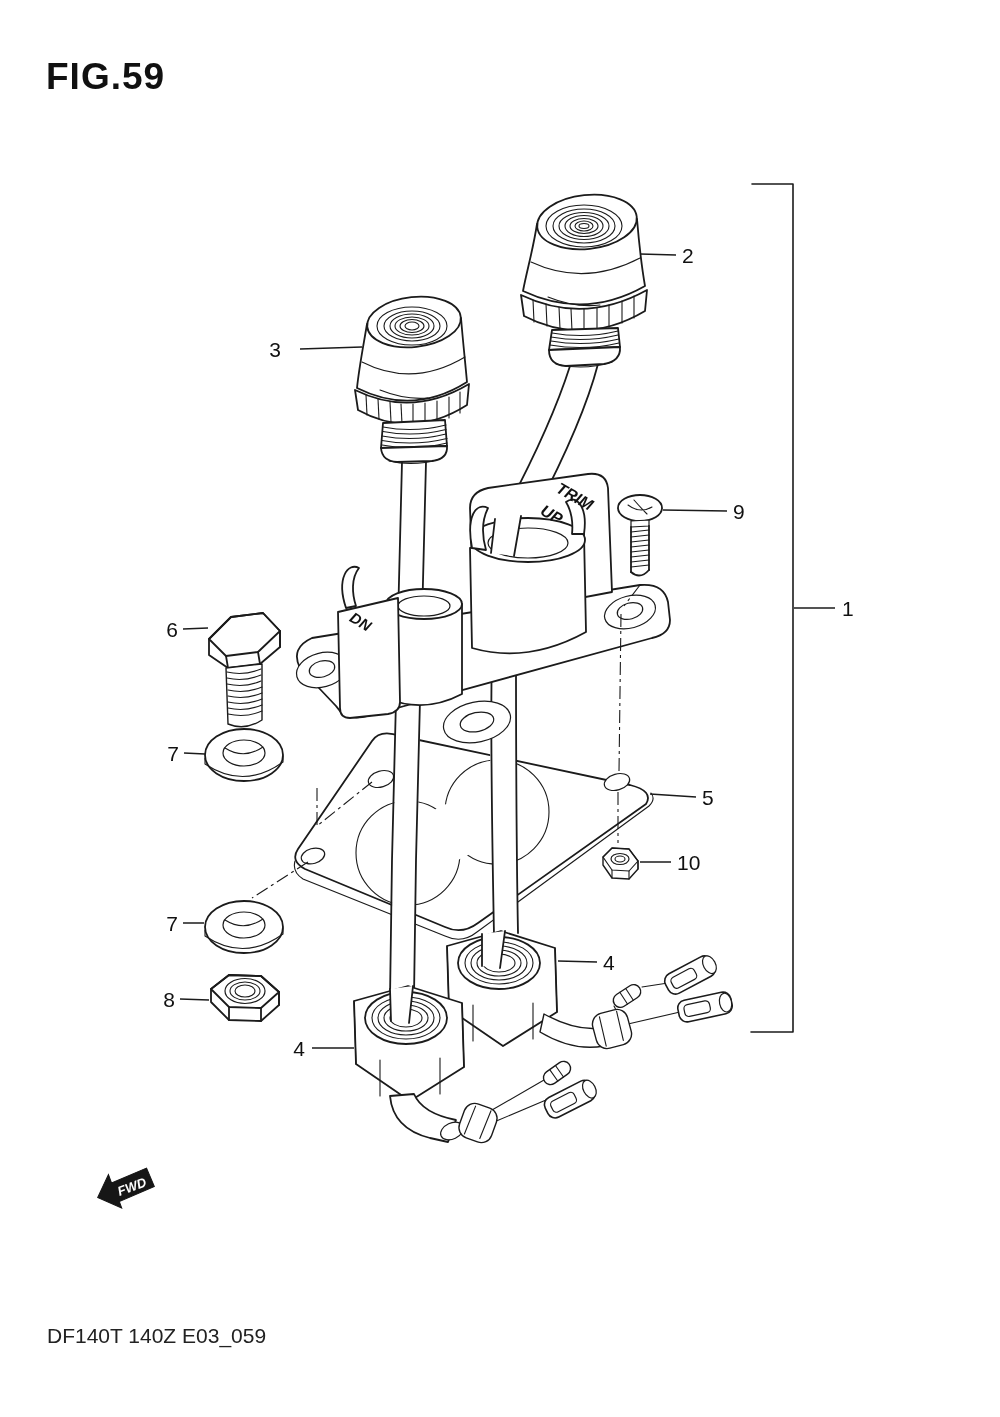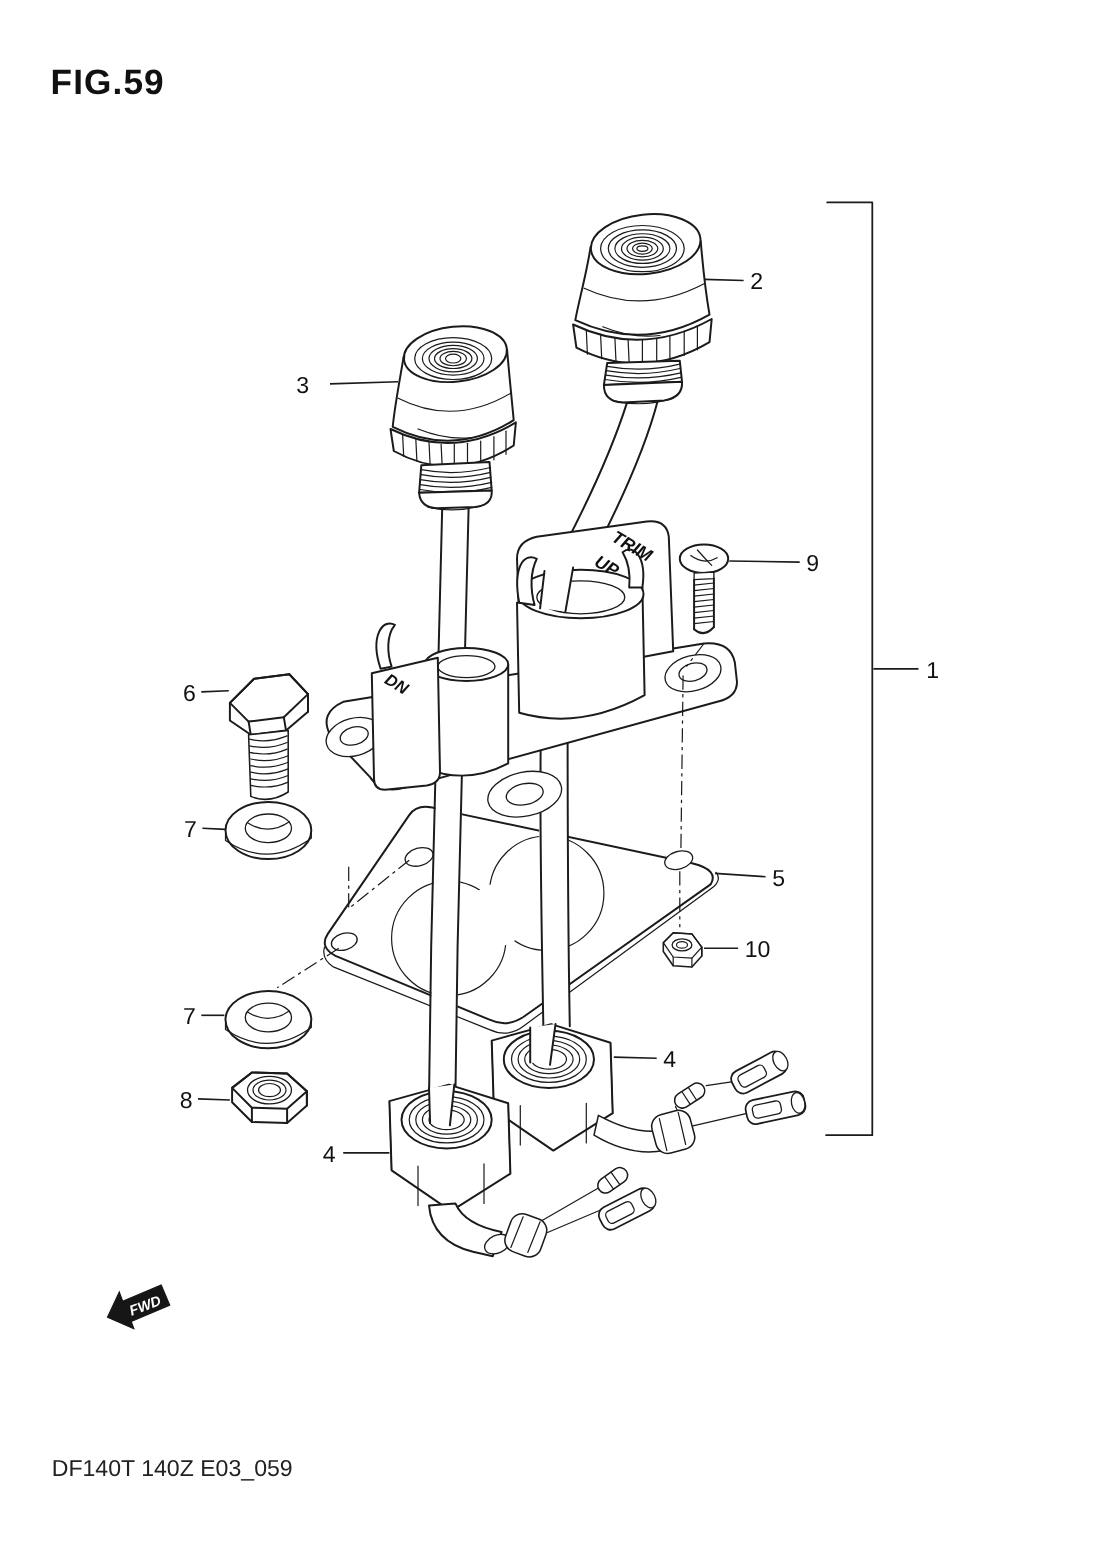--- a/index.html
+++ b/index.html
@@ -1,18 +1,18 @@
 <!DOCTYPE html>
 <html><head>
 <meta charset="utf-8">
 <style>
   html,body{margin:0;padding:0;background:#e8e8e8;}
   .page{position:relative;width:1000px;height:1417px;background:#ffffff;overflow:hidden;
         font-family:"Liberation Sans",sans-serif;}
-  .fig-title{position:absolute;left:46px;top:56px;font-size:32px;font-weight:bold;color:#111;
+  .fig-title{position:absolute;left:46px;top:56px;font-size:37px;font-weight:bold;color:#111;
         letter-spacing:1px;}
   .footer{position:absolute;left:47px;top:1322px;font-size:21px;color:#222;line-height:27px;text-align:right;}
   svg{position:absolute;left:0;top:0;}
   svg .ln{fill:none;stroke:#1b1b1b;stroke-width:1.8;stroke-linecap:round;stroke-linejoin:round;}
   svg .lt{fill:none;stroke:#1b1b1b;stroke-width:1.1;stroke-linecap:round;}
   svg .fw{fill:#ffffff;stroke:#1b1b1b;stroke-width:1.8;stroke-linejoin:round;}
   svg .fwl{fill:#ffffff;stroke:#1b1b1b;stroke-width:1.2;stroke-linejoin:round;}
   svg .wh{fill:#ffffff;stroke:none;}
   svg .dash{fill:none;stroke:#1b1b1b;stroke-width:1.1;stroke-dasharray:13 4 3 4;}
   svg .callout{font-size:21px;fill:#111;font-family:"Liberation Sans",sans-serif;}

